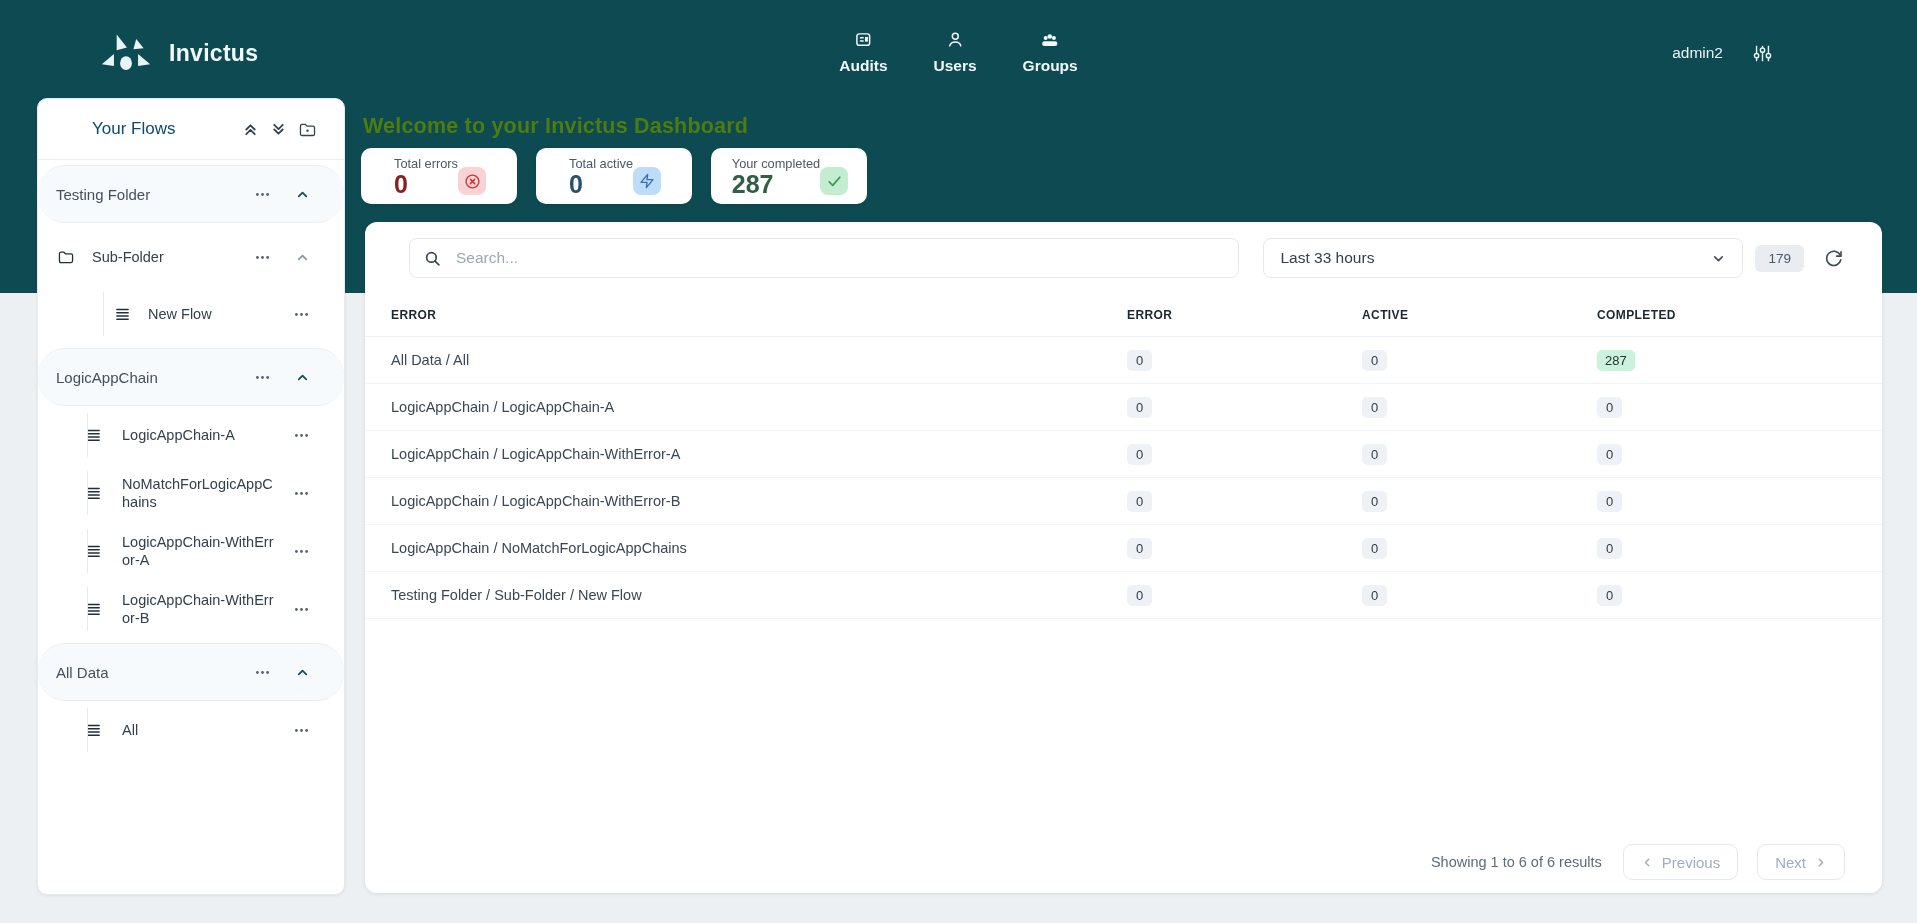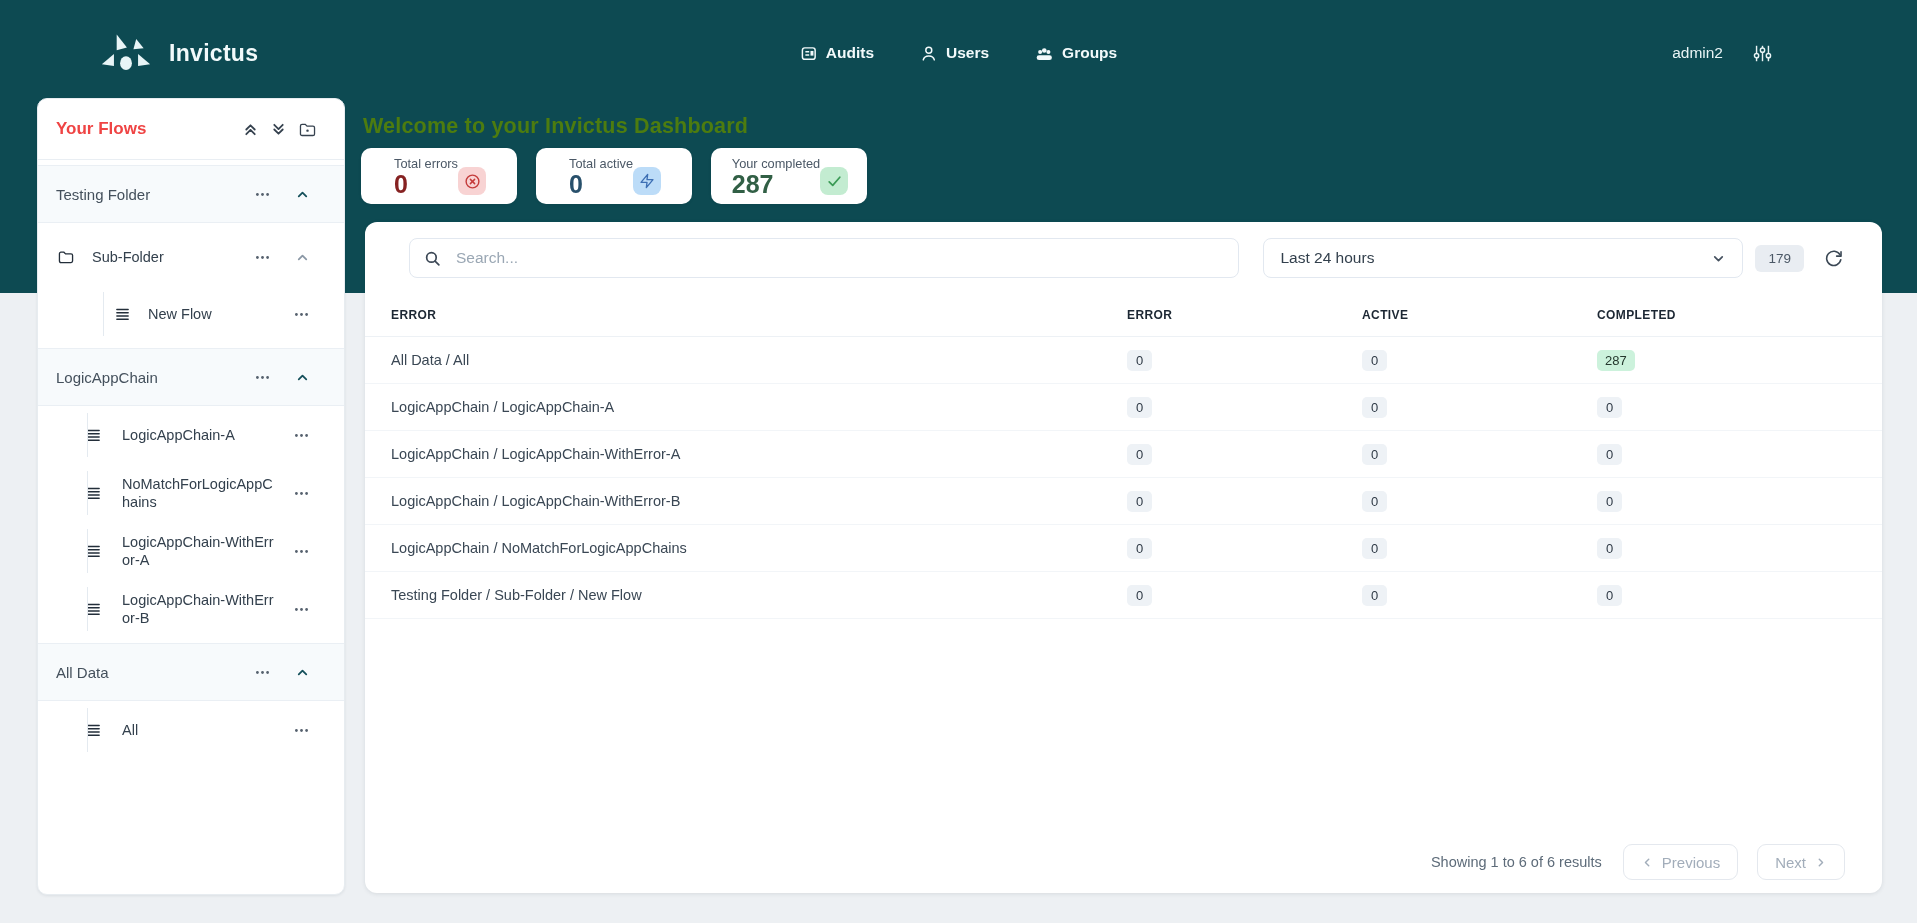--- a/index.html
+++ b/index.html
@@ -9,33 +9,33 @@
     -webkit-font-smoothing:antialiased;
   }
   
   .teal-band{position:absolute;top:0;left:0;width:1917px;height:293px;background:#0d4a52;}
 
   
   .topbar{position:absolute;top:0;left:0;width:1917px;height:106px;display:flex;align-items:center;color:#eef7f8;}
   .brand{display:flex;align-items:center;gap:17px;margin-left:100px;cursor:pointer;}
   .brand-name{font-size:23px;font-weight:700;letter-spacing:.3px;color:#f2fafb;}
   .topnav{position:absolute;left:50%;transform:translateX(-50%);display:flex;align-items:center;gap:46px;}
-  .nav-item{display:flex;align-items:center;gap:9px;font-size:15.5px;font-weight:700;color:#f2fafb;cursor:pointer;}
+  .nav-item{display:flex;align-items:center;gap:9px;font-size:15.5px;font-weight:700;color:#f2fafb;cursor:pointer;flex-direction:column;}
   .top-right{margin-left:auto;display:flex;align-items:center;gap:30px;padding-right:145px;}
   .username{font-size:15.5px;color:#e9f4f5;}
   .icon-btn{background:none;border:none;padding:0;display:flex;align-items:center;cursor:pointer;}
 
   
   .sidebar{position:absolute;left:37px;top:98px;width:308px;height:797px;background:#ffffff;
     border:1px solid #e7ecf0;border-radius:10px;box-shadow:0 1px 3px rgba(15,40,50,.08);box-sizing:border-box;overflow:hidden;}
   .sb-head{height:60px;display:flex;align-items:center;padding:0 28px 0 18px;border-bottom:1px solid #e9eef3;}
-  .sb-title{font-size:17px;font-weight:700;color:#ef4444;}
+  .sb-title{font-size:17px;font-weight:400;color:#0c4a6e;margin-left:36px;}
   .sb-head-icons{margin-left:auto;display:flex;align-items:center;gap:13px;}
   .sb-row{display:flex;align-items:center;position:relative;box-sizing:border-box;padding-right:32px;}
-  .sb-section{height:58px;margin-top:5px;background:#f7fafc;border-top:1px solid #eaeff4;border-bottom:1px solid #eaeff4;padding-left:18px;}
+  .sb-section{height:58px;margin-top:5px;background:#f7fafc;border-top:1px solid #eaeff4;border-bottom:1px solid #eaeff4;padding-left:18px;border-radius:27px;}
   .sb-section .lbl{font-size:15px;color:#44505c;}
   .sb-sub{height:56px;margin-top:6px;padding-left:20px;}
   .sb-sub .lbl{font-size:14.5px;color:#33404d;margin-left:18px;}
   .sb-flow{min-height:58px;padding:8px 32px 8px 16px;margin-left:32px;}
   .sb-flow .flow-icon{margin-right:21px;flex:none;}
   .sb-flow .lbl{font-size:14.5px;color:#33404d;max-width:152px;word-break:break-all;line-height:1.25;}
   .sb-flow.d2{padding-left:45px;}
   .sb-flow.d2 .flow-icon{margin-right:18px;}
   .guide{position:absolute;top:7px;bottom:7px;width:1px;background:#e4eaf0;}
   .sb-flow .guide{left:17px;}
@@ -453,21 +453,21 @@
     <div class="searchbox">
       <span>
         <svg width="17" height="17" viewBox="0 0 16 16" fill="none" stroke="#3c4856" stroke-width="1.6" stroke-linecap="round">
           <circle cx="7" cy="7" r="4.5"></circle>
             <line x1="10.4" y1="10.4" x2="14" y2="14"></line>
         </svg>
       </span>
       <input type="text" placeholder="Search..." style="">
     </div>
     <div class="select">
-      <span>Last 24 hours</span>
+      <span>Last 33 hours</span>
       <span class="chev">
         <svg width="15" height="15" viewBox="0 0 16 16" fill="none" stroke="#45515f" stroke-width="1.8" stroke-linecap="round" stroke-linejoin="round">
             <polyline points="4,6.2 8,10.2 12,6.2"></polyline>
           </svg>
       </span>
     </div>
     <span class="count-badge">179</span>
     <button class="refresh-btn">
       <span>
         <svg width="19" height="19" viewBox="0 0 24 24" fill="none" stroke="#3a4754" stroke-width="2" stroke-linecap="round" stroke-linejoin="round">

